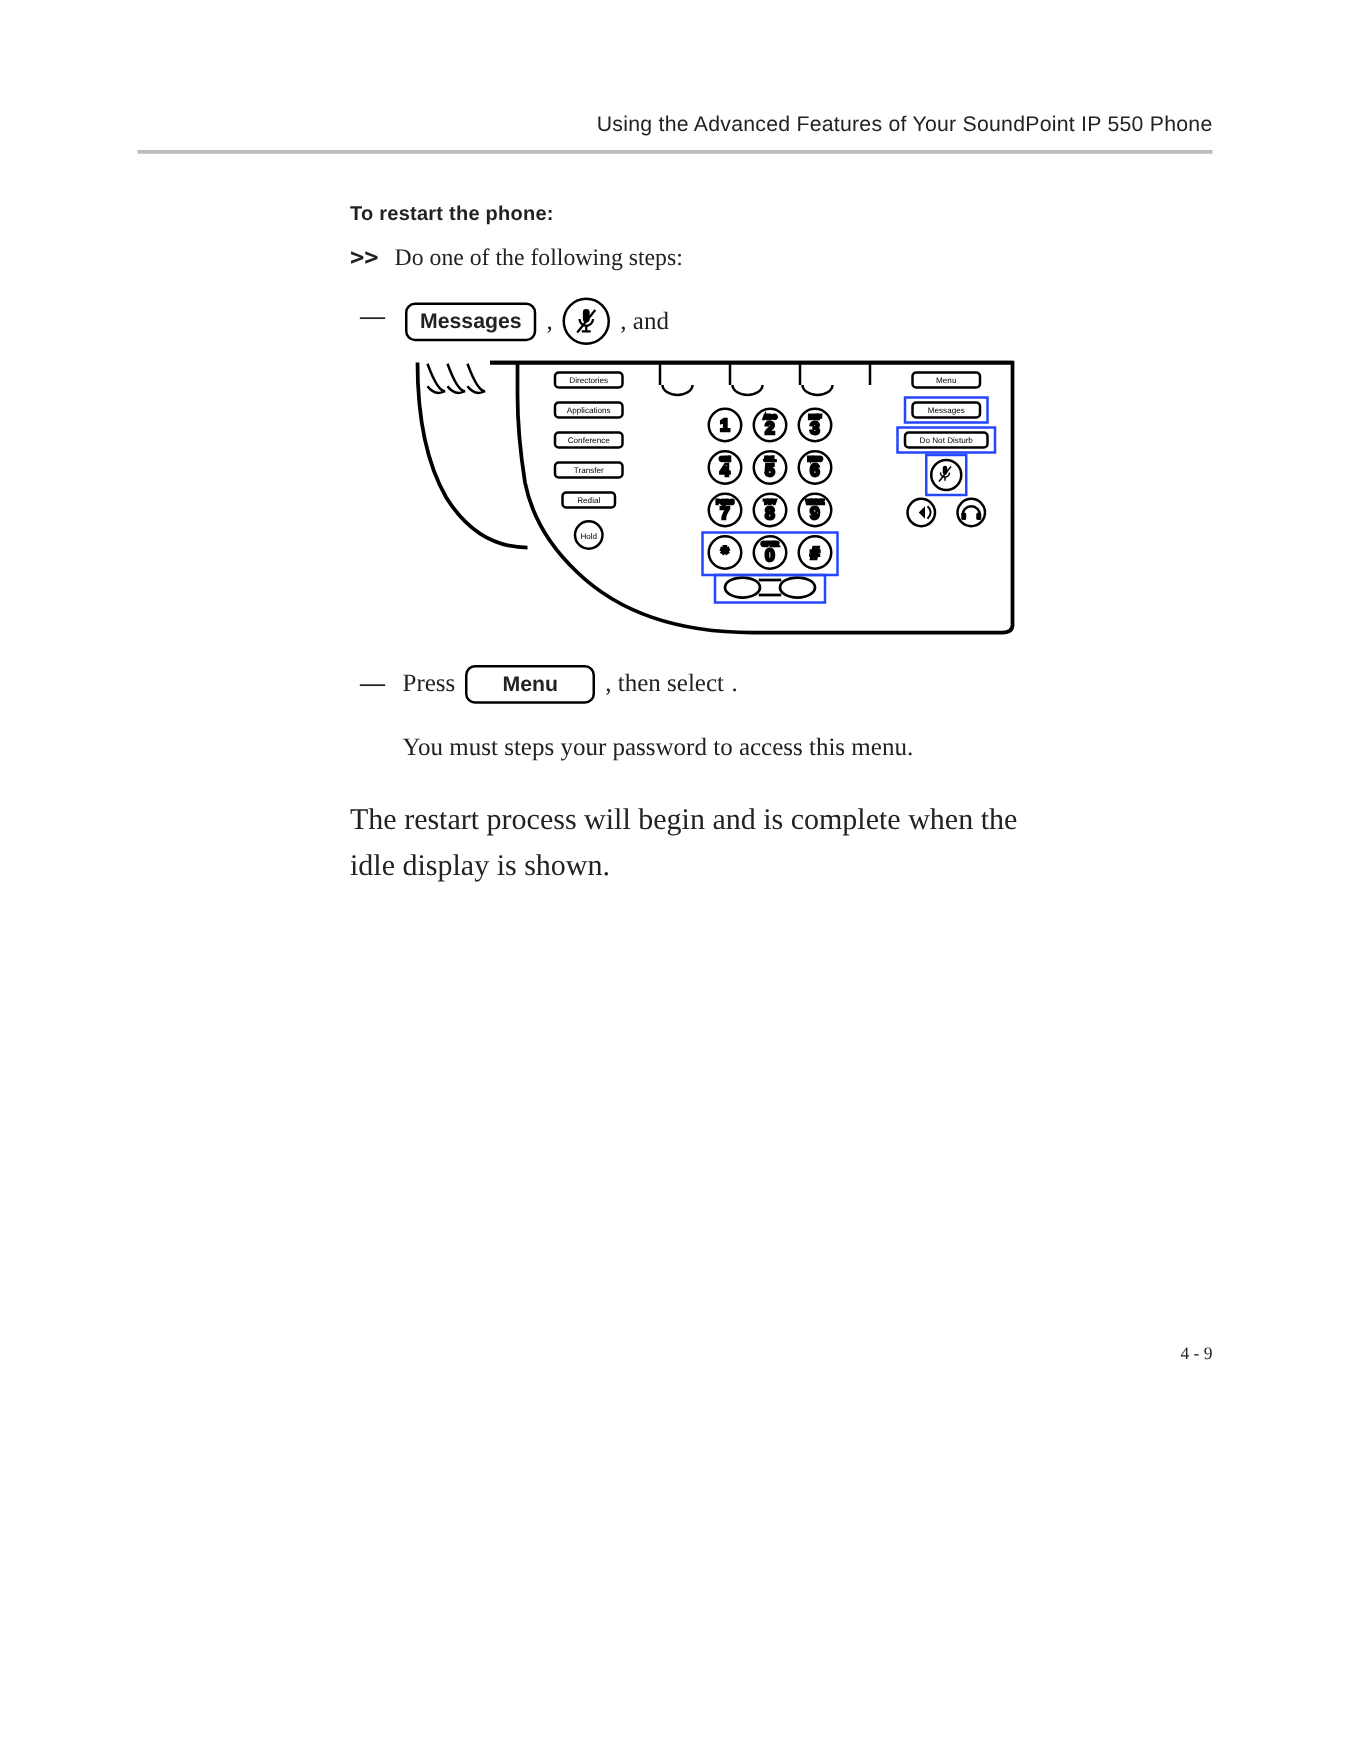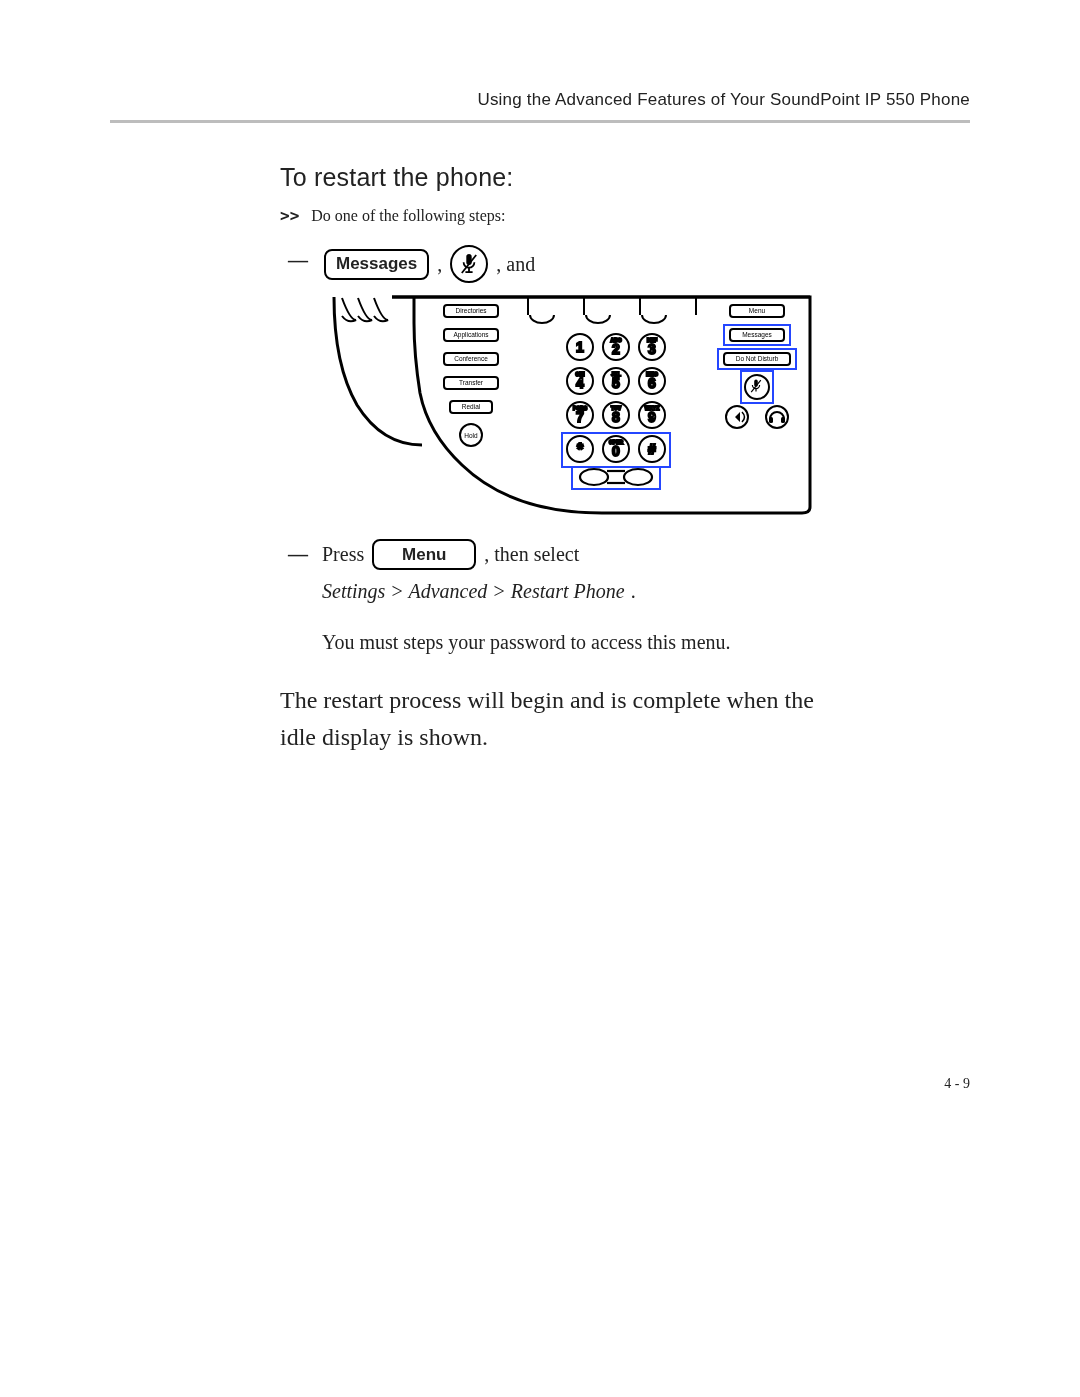--- a/index.html
+++ b/index.html
@@ -24,26 +24,26 @@
     border:none;
     border-top:3px solid #bdbdbd;
     margin:0 0 40px 0;
   }
   .content{
     margin-left:170px;   
     max-width:560px;
   }
   h3.section{
     font-family:"Arial Narrow","Helvetica Neue",Arial,sans-serif;
-    font-weight:400;
-    font-size:25px;
+    font-weight:700;
+    font-size:16px;
     margin:0 0 14px 0;
     letter-spacing:.2px;
   }
-  .step-lead{font-size:16px;margin:0 0 20px 0;}
+  .step-lead{font-size:19px;margin:0 0 20px 0;}
   .step-lead .chevrons{font-family:monospace;font-weight:700;margin-right:8px;}
   ul.bullets{list-style:none;margin:0 0 0 42px;padding:0;}
   ul.bullets>li{position:relative;margin:0 0 24px 0;font-size:20px;line-height:1.55;}
   ul.bullets>li::before{content:"—";position:absolute;left:-34px;top:0;font-weight:700;}
   ul.bullets>li .row{display:flex;flex-wrap:wrap;align-items:center;gap:6px;}
   ul.bullets>li .sub{margin-top:20px;display:block;}
   .ital{font-style:italic;}
   
   .keycap{
     display:inline-flex;align-items:center;justify-content:center;
@@ -226,21 +226,20 @@
             </g>
           </svg>
         </div>
       </li>
 
       <li>
         <span class="row">
           <span>Press</span>
           <span class="keycap">Menu</span>
           <span>, then select </span>
-          <span class="ital">Settings &gt; Advanced &gt; Restart Phone</span>
             <span>.</span>
         </span>
         <span class="sub">You must steps your password to access this menu.</span>
       </li>
     </ul>
 
     <p class="body-text">The restart process will begin and is complete when the idle display is shown.</p>
   </div>
 
   <div class="footer-page">4 - 9</div>

